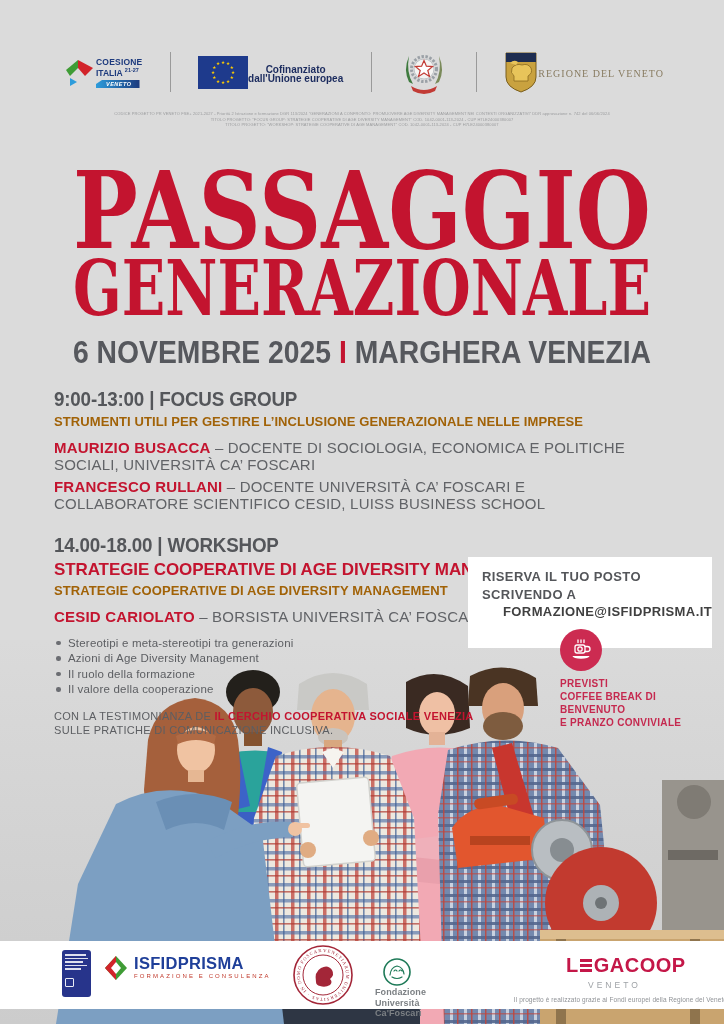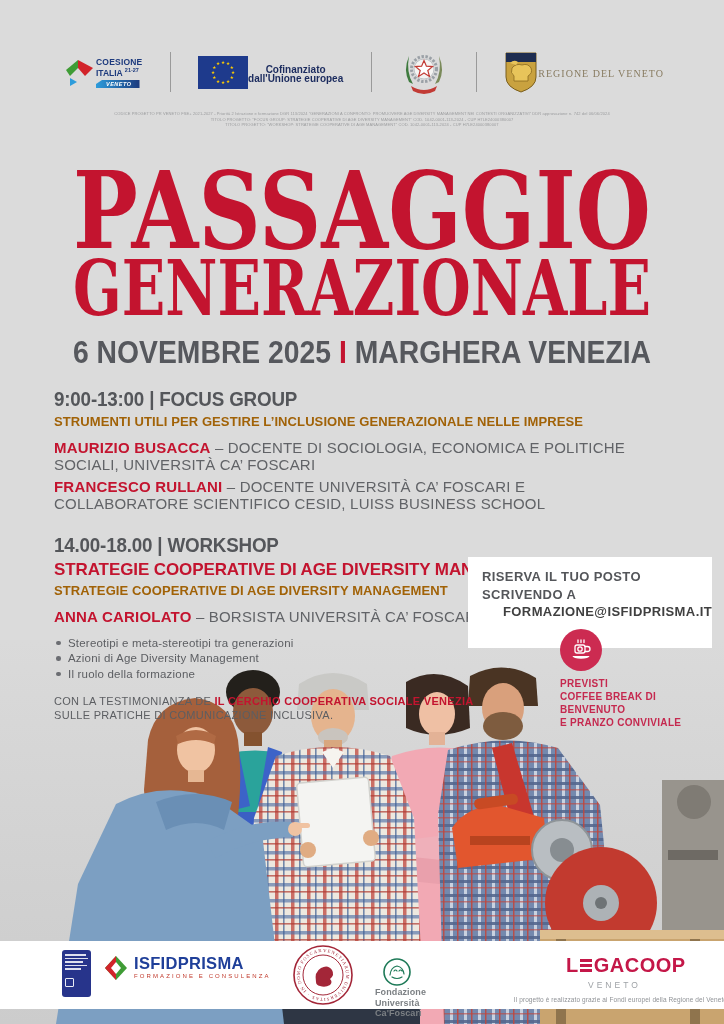--- a/index.html
+++ b/index.html
@@ -151,25 +151,26 @@
     <div>
       <p class="time-title">9:00-13:00 | FOCUS GROUP</p>
       <p class="gray-sub">STRUMENTI UTILI PER GESTIRE L’INCLUSIONE GENERAZIONALE NELLE IMPRESE</p>
       <p class="speaker"><span class="spk-name">MAURIZIO BUSACCA</span><span> – DOCENTE DI SOCIOLOGIA, ECONOMICA E POLITICHE SOCIALI, UNIVERSITÀ CA’ FOSCARI</span></p>
       <p class="speaker"><span class="spk-name">FRANCESCO RULLANI</span><span> – DOCENTE UNIVERSITÀ CA’ FOSCARI E COLLABORATORE SCIENTIFICO CESID, LUISS BUSINESS SCHOOL</span></p>
     </div>
     <div class="ws">
       <p class="time-title">14.00-18.00 | WORKSHOP</p>
       <p class="red-head">STRATEGIE COOPERATIVE DI AGE DIVERSITY MANAGEMENT</p>
       <p class="gray-sub">STRATEGIE COOPERATIVE DI AGE DIVERSITY MANAGEMENT</p>
-      <p class="speaker"><span class="spk-name">ANNA CARIOLATO</span><span> – BORSISTA UNIVERSITÀ CA’ FOSCARI</span></p>
+      <p class="speaker"><span class="spk-name">CESID CARIOLATO</span><span> – BORSISTA UNIVERSITÀ CA’ FOSCARI</span></p>
       <ul class="bullets">
         <li>Stereotipi e meta-stereotipi tra generazioni</li>
         <li>Azioni di Age Diversity Management</li>
         <li>Il ruolo della formazione</li>
+        <li>Il valore della cooperazione</li>
       </ul>
       <div class="testimonial">
         <span>CON LA TESTIMONIANZA DE </span><span class="hl">IL CERCHIO COOPERATIVA SOCIALE VENEZIA</span><br>
         <span>SULLE PRATICHE DI COMUNICAZIONE INCLUSIVA.</span>
       </div>
     </div>
   </div>
 
   <div class="reservation">
     <div class="r-line">RISERVA IL TUO POSTO</div>

